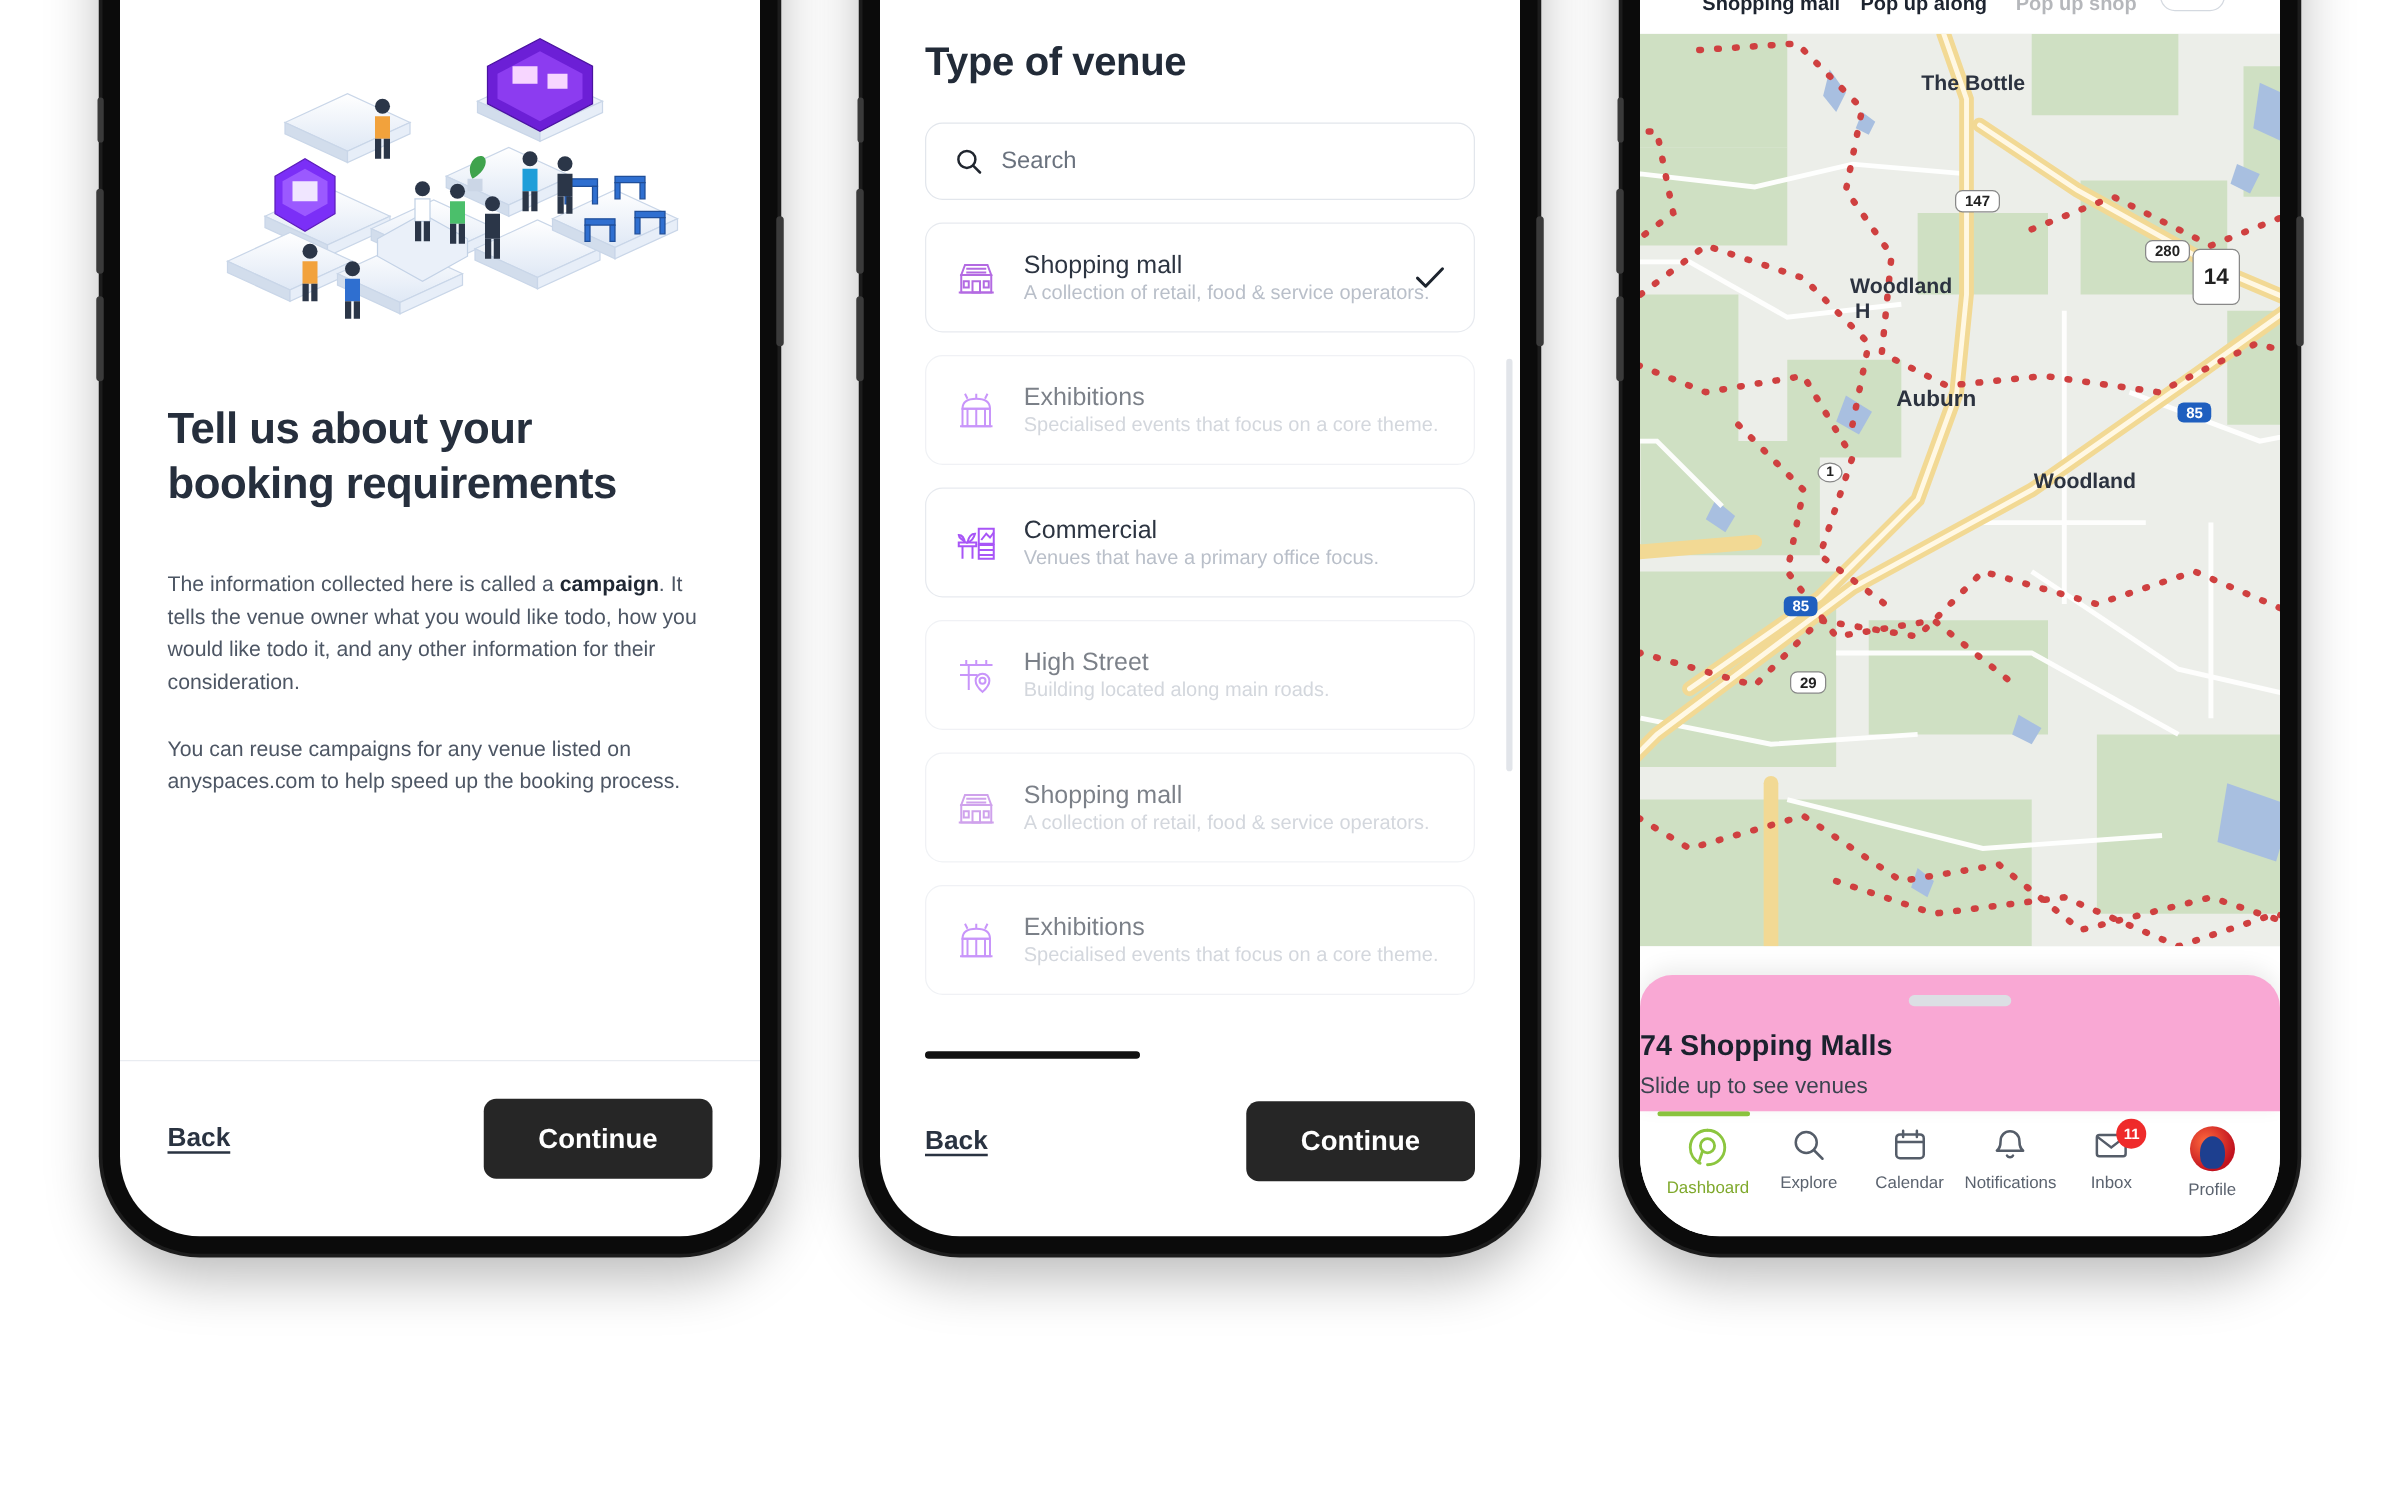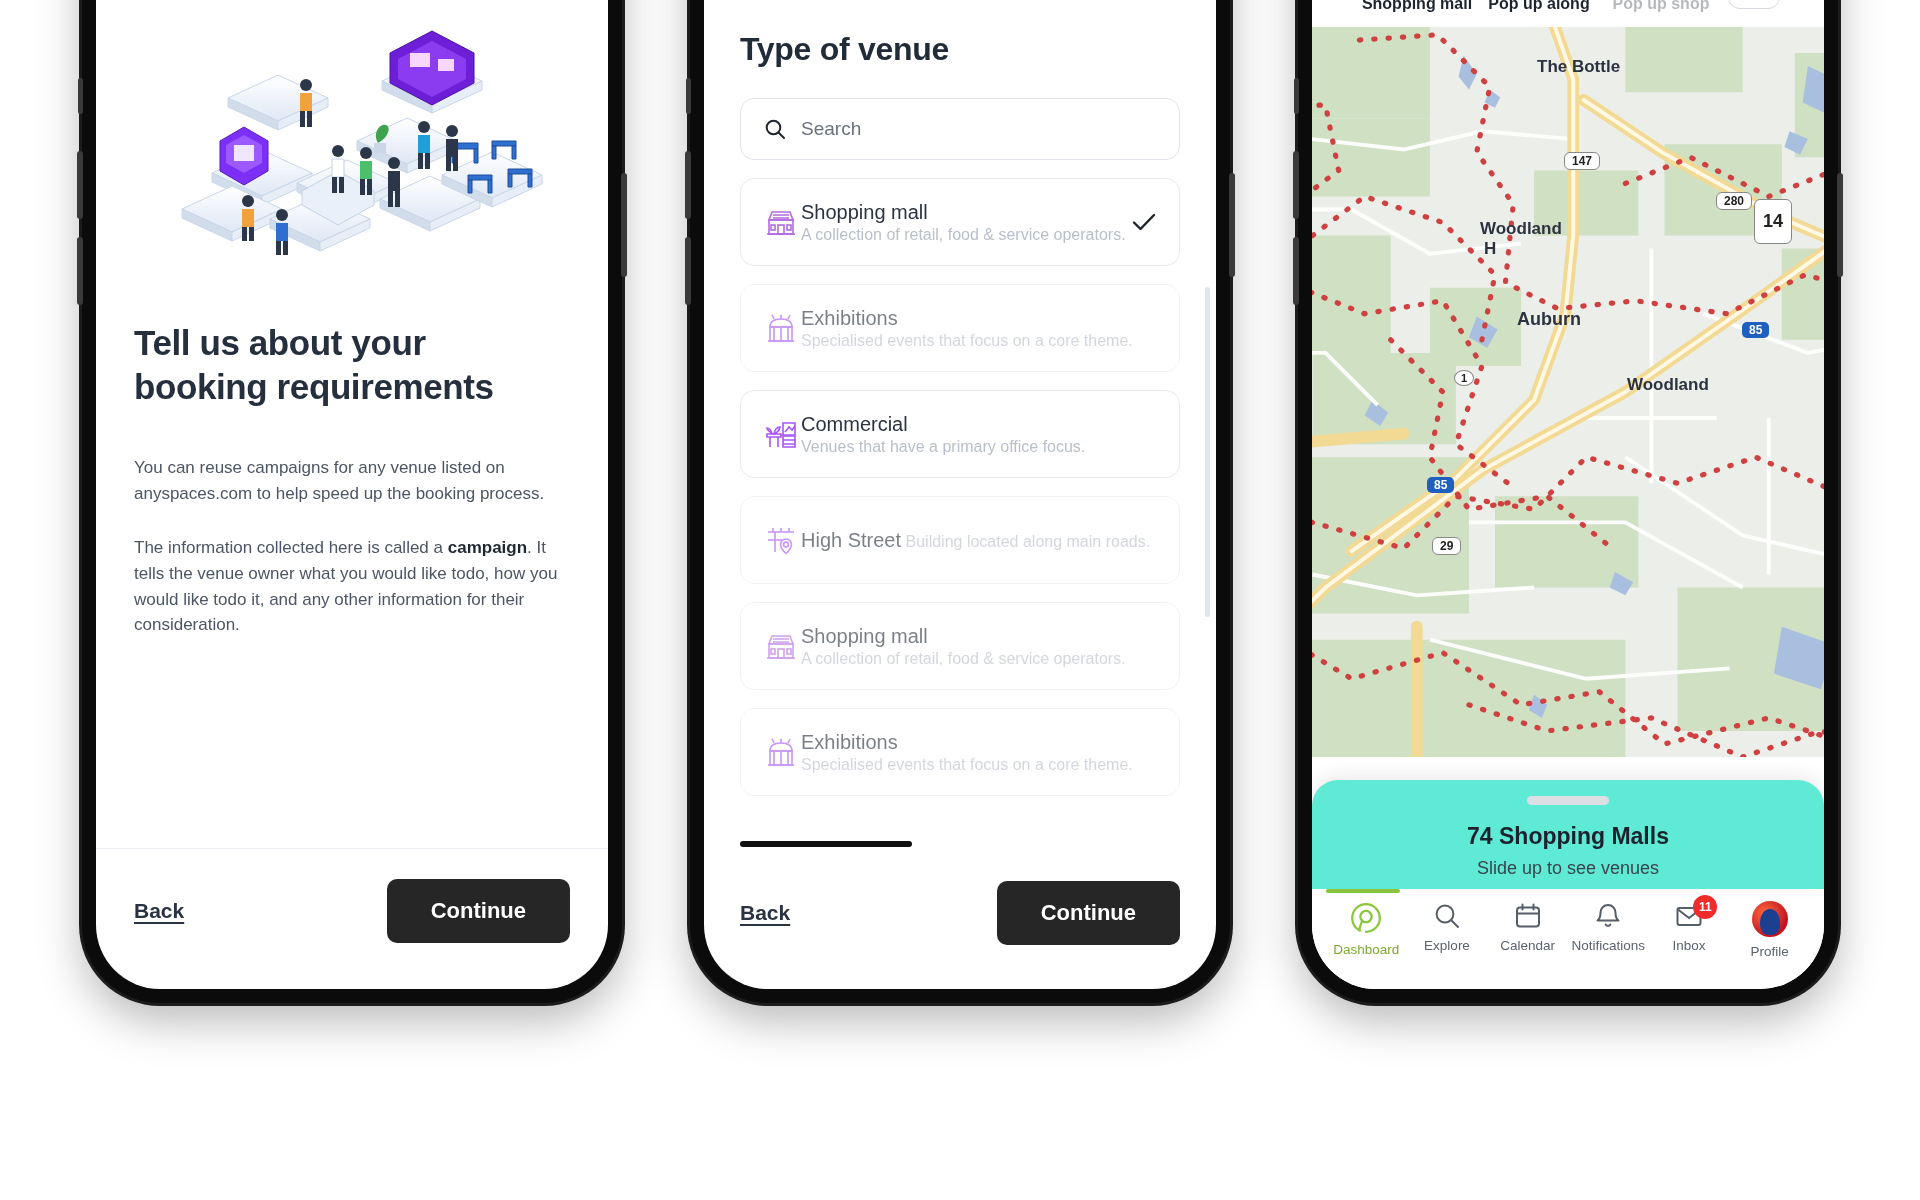--- a/index.html
+++ b/index.html
@@ -113,21 +113,21 @@
   .search-box {
     margin-top: 30px;
     border: 1.4px solid #e2e6ec; border-radius: 14px;
     height: 62px; display: flex; align-items: center; gap: 14px;
     padding: 0 22px;
   }
   .search-box .ph { font-size: 19px; color: #6a727e; }
   .venue-list { margin-top: 18px; display: flex; flex-direction: column; gap: 18px; }
   .venue-card {
     border: 1.4px solid #e7eaef; border-radius: 14px;
-    min-height: 88px; display: flex; align-items: center; 
+    min-height: 88px; display: flex; align-items: center; gap: 18px;
     padding: 14px 20px;
     background: #fff;
   }
   .venue-ico { width: 40px; height: 40px; flex: 0 0 auto; }
   .venue-txt { flex: 1 1 auto; min-width: 0; }
   .venue-name { font-size: 20px; color: #2c3441; font-weight: 500; line-height: 1.3;}
   .venue-desc { font-size: 16px; color: #b9bfc9; margin-top: 5px; line-height: 1.3; white-space: nowrap; overflow: hidden;}
   .check { width: 30px; height: 30px; flex: 0 0 auto; }
   .fade-0 { opacity: 1; } .fade-1 { opacity: .62; }
   .p2-scrollbar {
@@ -171,24 +171,24 @@
   .cat.dim { opacity: .32; }
   .filter-btn {
     width: 52px; height: 52px; border: 1.5px solid #d4d9e0; border-radius: 12px;
     display: flex; align-items: center; justify-content: center; flex: 0 0 auto;
     margin-left: 6px;
   }
   .map { position: relative; flex: 1 1 auto; overflow: hidden; background: #e8eae6; }
   .map svg { position: absolute; inset: 0; width: 100%; height: 100%; }
   .pin { position: absolute; transform: translate(-50%,-100%); }
   .sheet {
-    flex: 0 0 auto; background: #5eead4;
+    flex: 0 0 auto; background: #f9a8d4;
     border-top-left-radius: 26px; border-top-right-radius: 26px;
     box-shadow: 0 -5px 18px rgba(0,0,0,.08);
-    padding: 16px 0 10px 0; text-align: center;
+    padding: 16px 0 10px 0; 
     position: relative; z-index: 5; margin-top: 23px;
   }
   .grabber { width: 82px; height: 9px; border-radius: 6px; background: #dcdfe4; margin: 0 auto 18px auto;}
   .sheet-title { font-size: 23px; font-weight: 800; color: #1b222e; }
   .sheet-sub { font-size: 18px; color: #3b434f; margin-top: 8px; }
   .tabbar {
     flex: 0 0 auto; display: flex; align-items: flex-start;
     padding: 12px 14px 30px 14px; position: relative; background:#fff;
   }
   .tab-active-bar { position:absolute; top:0; left:14px; width:74px; height:4px; background:#8cc63f; border-radius:3px;}
@@ -350,24 +350,24 @@
               </g>
             </g>
           </svg>
         </div>
 
         <div class="p1-title">
           <div>Tell us about your</div>
           <div>booking requirements</div>
         </div>
 
-        <p class="p1-para">You can reuse campaigns for any venue listed on anyspaces.com to help speed up the booking process.</p>
         <p class="p1-para">
           <span>The information collected here is called a </span><b>campaign</b><span>. It tells the venue owner what you would like todo, how you would like todo it, and any other information for their consideration.</span>
         </p>
+        <p class="p1-para">You can reuse campaigns for any venue listed on anyspaces.com to help speed up the booking process.</p>
       </div>
 
       <div class="p1-footer">
         <a class="link-back" href="#">Back</a>
         <button class="dark-btn">Continue</button>
       </div>
     </div>
   </div>
 
   <div class="phone">

